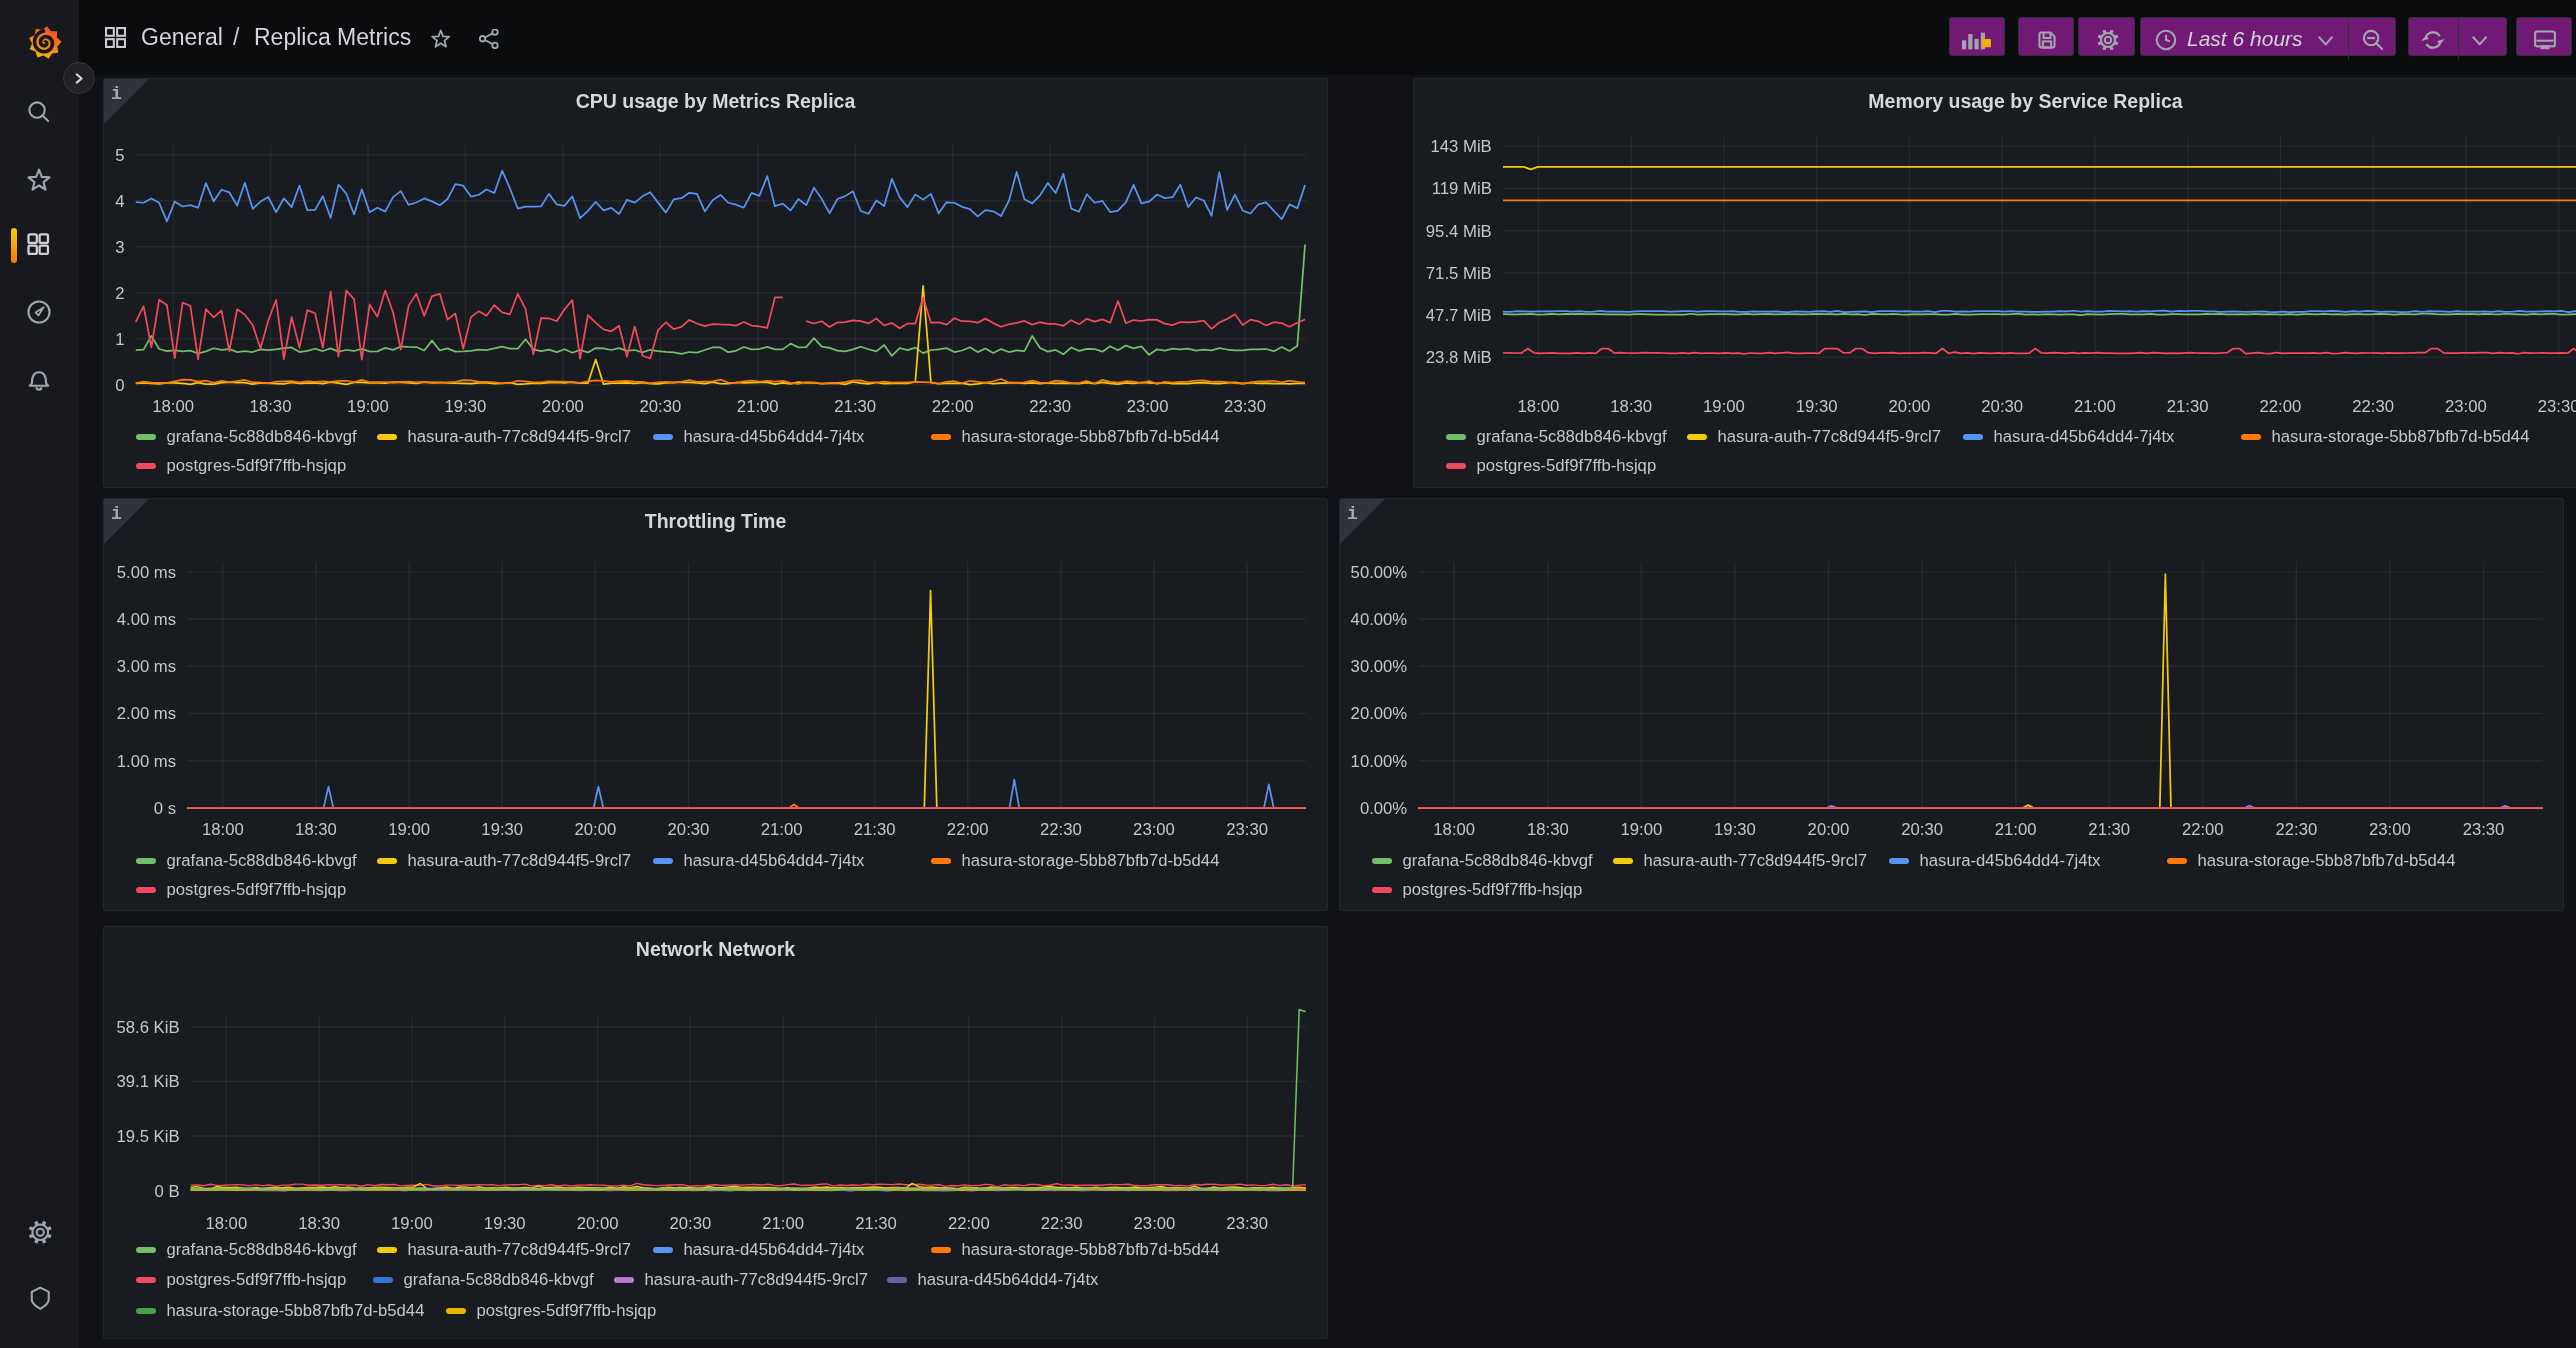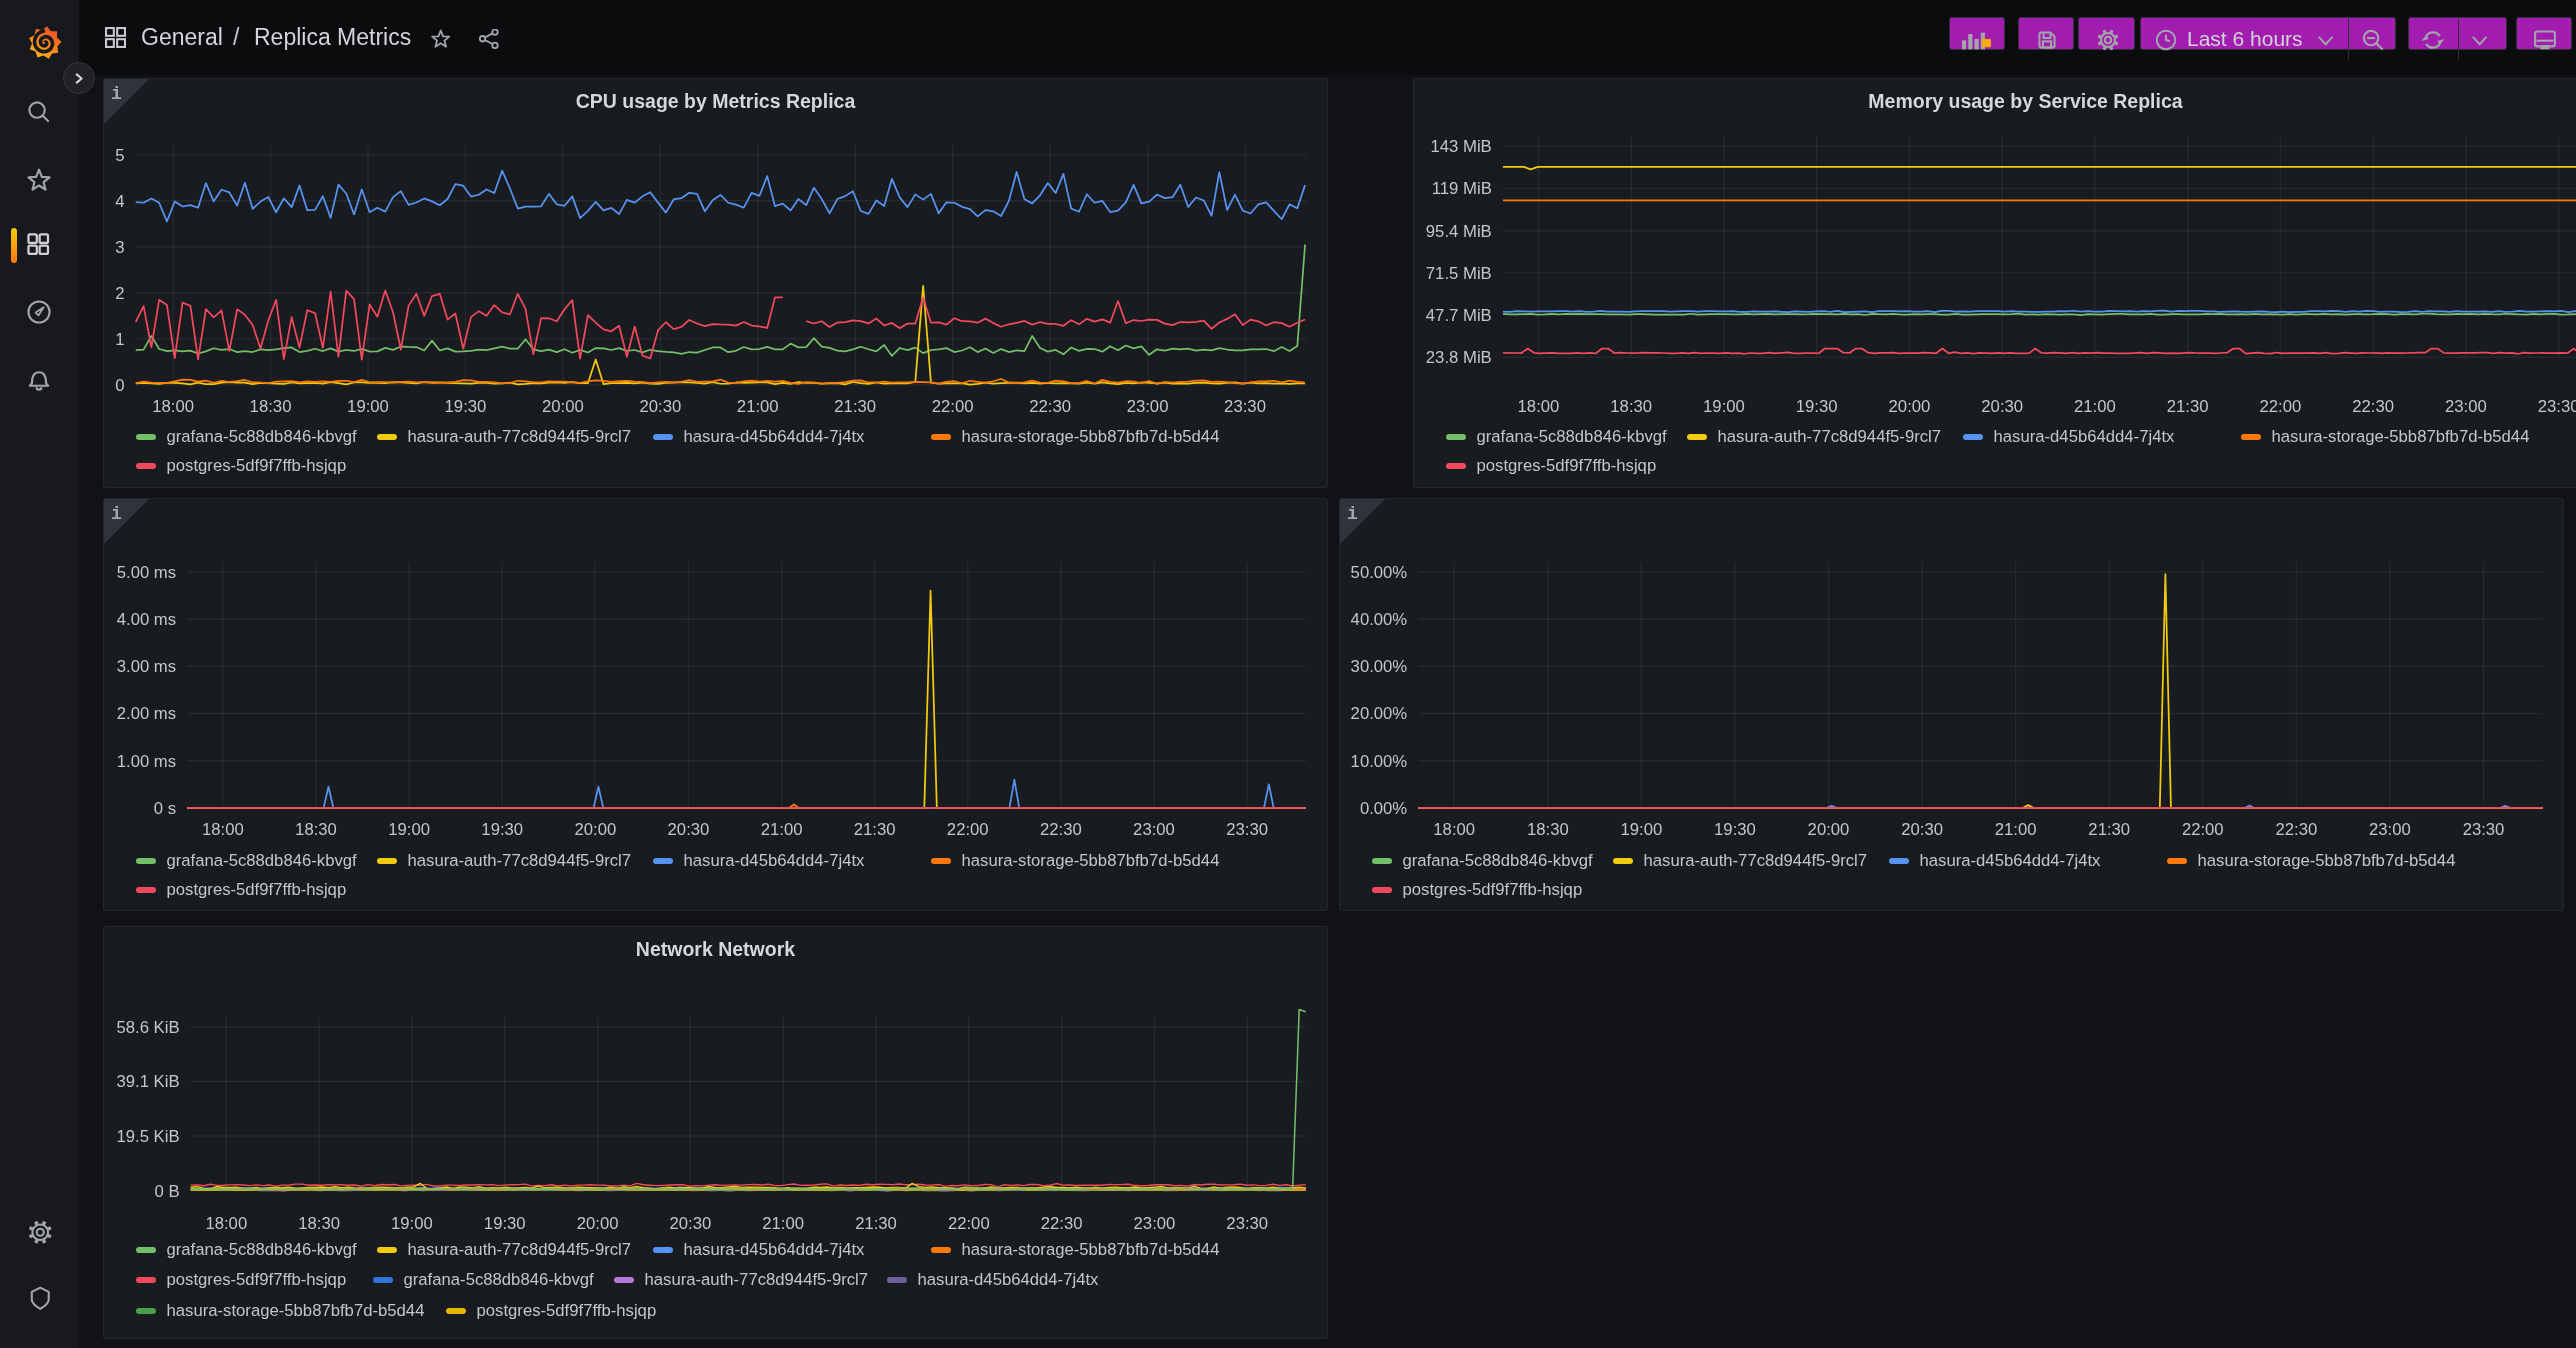--- a/index.html
+++ b/index.html
@@ -7,22 +7,22 @@
 #sidebar { position:absolute; left:0; top:0; width:79px; height:1349px; background:#18191f; }
 #nav { position:absolute; left:79px; top:0; width:2497px; height:75px; background:#0b0c0e; }
 #glogo { position:absolute; left:27px; top:24.4px; }
 .sic { position:absolute; left:27px; }
 #activebar { position:absolute; left:11px; top:228px; width:6.3px; height:35px; border-radius:3.5px;
   background:linear-gradient(#f2cc0c,#ff780a); }
 .nitem { position:absolute; z-index:3; }
 .ntext { position:absolute; top:24px; font-size:23px; color:#d4d5da; white-space:nowrap; z-index:3; }
 #expand { position:absolute; left:63px; top:62px; width:32px; height:32px; border-radius:50%;
   background:#202226; border:1.4px solid #33353a; z-index:5; display:flex; align-items:center; justify-content:center; }
-.tbtn { position:absolute; top:17.4px; height:33px; background:#a21caf; border:1.4px solid #303239;
-  border-radius:2.8px; }
+.tbtn { position:absolute; top:17.4px; height:39px; background:#701a75; border:1.4px solid #303239;
+  border-radius:2.8px;font-style:italic; }
 .abt { position:absolute; }
 .ttext { color:#d2d3d8; font-size:21px; line-height:42px; white-space:nowrap; }
 .tdiv { display:block; width:1.4px; height:42px; background:#303239; }
 .panel { position:absolute; background:#181b1f; border:1.4px solid #24262c; border-radius:2.1px; }
 .pt { position:absolute; left:0; right:0; top:0; height:45px; line-height:45px; text-align:center;
   font-size:19.5px; font-weight:bold; color:#d6d7dc; letter-spacing:0px; }
 .chart { position:absolute; left:-1.4px; top:-1.4px; }
 .ax { font-family:"Liberation Sans",sans-serif; font-size:24px; fill:#c5c6cc; }
 .li { position:absolute; display:flex; align-items:center; height:19.5px; }
 .lm { width:19.5px; height:6.3px; border-radius:3.5px; display:inline-block; flex:none; }
@@ -308,20 +308,21 @@
         <span class="lt">hasura-storage-5bb87bfb7d-b5d44</span>
       </div>
       <div class="li" style="left:32px;top:377px">
         <span class="lm" style="background:#f2495c"></span>
         <span class="lt">postgres-5df9f7ffb-hsjqp</span>
       </div>
     </div>
     <div class="panel" style="left:103px;top:498px;width:1225px;height:413px">
       <div class="icorner"></div>
       <div class="ichar">i</div>
+      <div class="pt">Throttling Time</div>
       <svg class="chart" width="1225" height="413" viewBox="0 0 1757 593">
         <line x1="171.2" y1="92.0" x2="171.2" y2="445.0" stroke="rgba(204,204,220,0.08)" stroke-width="2"></line>
         <line x1="304.9" y1="92.0" x2="304.9" y2="445.0" stroke="rgba(204,204,220,0.08)" stroke-width="2"></line>
         <line x1="438.6" y1="92.0" x2="438.6" y2="445.0" stroke="rgba(204,204,220,0.08)" stroke-width="2"></line>
         <line x1="572.3" y1="92.0" x2="572.3" y2="445.0" stroke="rgba(204,204,220,0.08)" stroke-width="2"></line>
         <line x1="706.0" y1="92.0" x2="706.0" y2="445.0" stroke="rgba(204,204,220,0.08)" stroke-width="2"></line>
         <line x1="839.7" y1="92.0" x2="839.7" y2="445.0" stroke="rgba(204,204,220,0.08)" stroke-width="2"></line>
         <line x1="973.4" y1="92.0" x2="973.4" y2="445.0" stroke="rgba(204,204,220,0.08)" stroke-width="2"></line>
         <line x1="1107.0" y1="92.0" x2="1107.0" y2="445.0" stroke="rgba(204,204,220,0.08)" stroke-width="2"></line>
         <line x1="1240.7" y1="92.0" x2="1240.7" y2="445.0" stroke="rgba(204,204,220,0.08)" stroke-width="2"></line>

